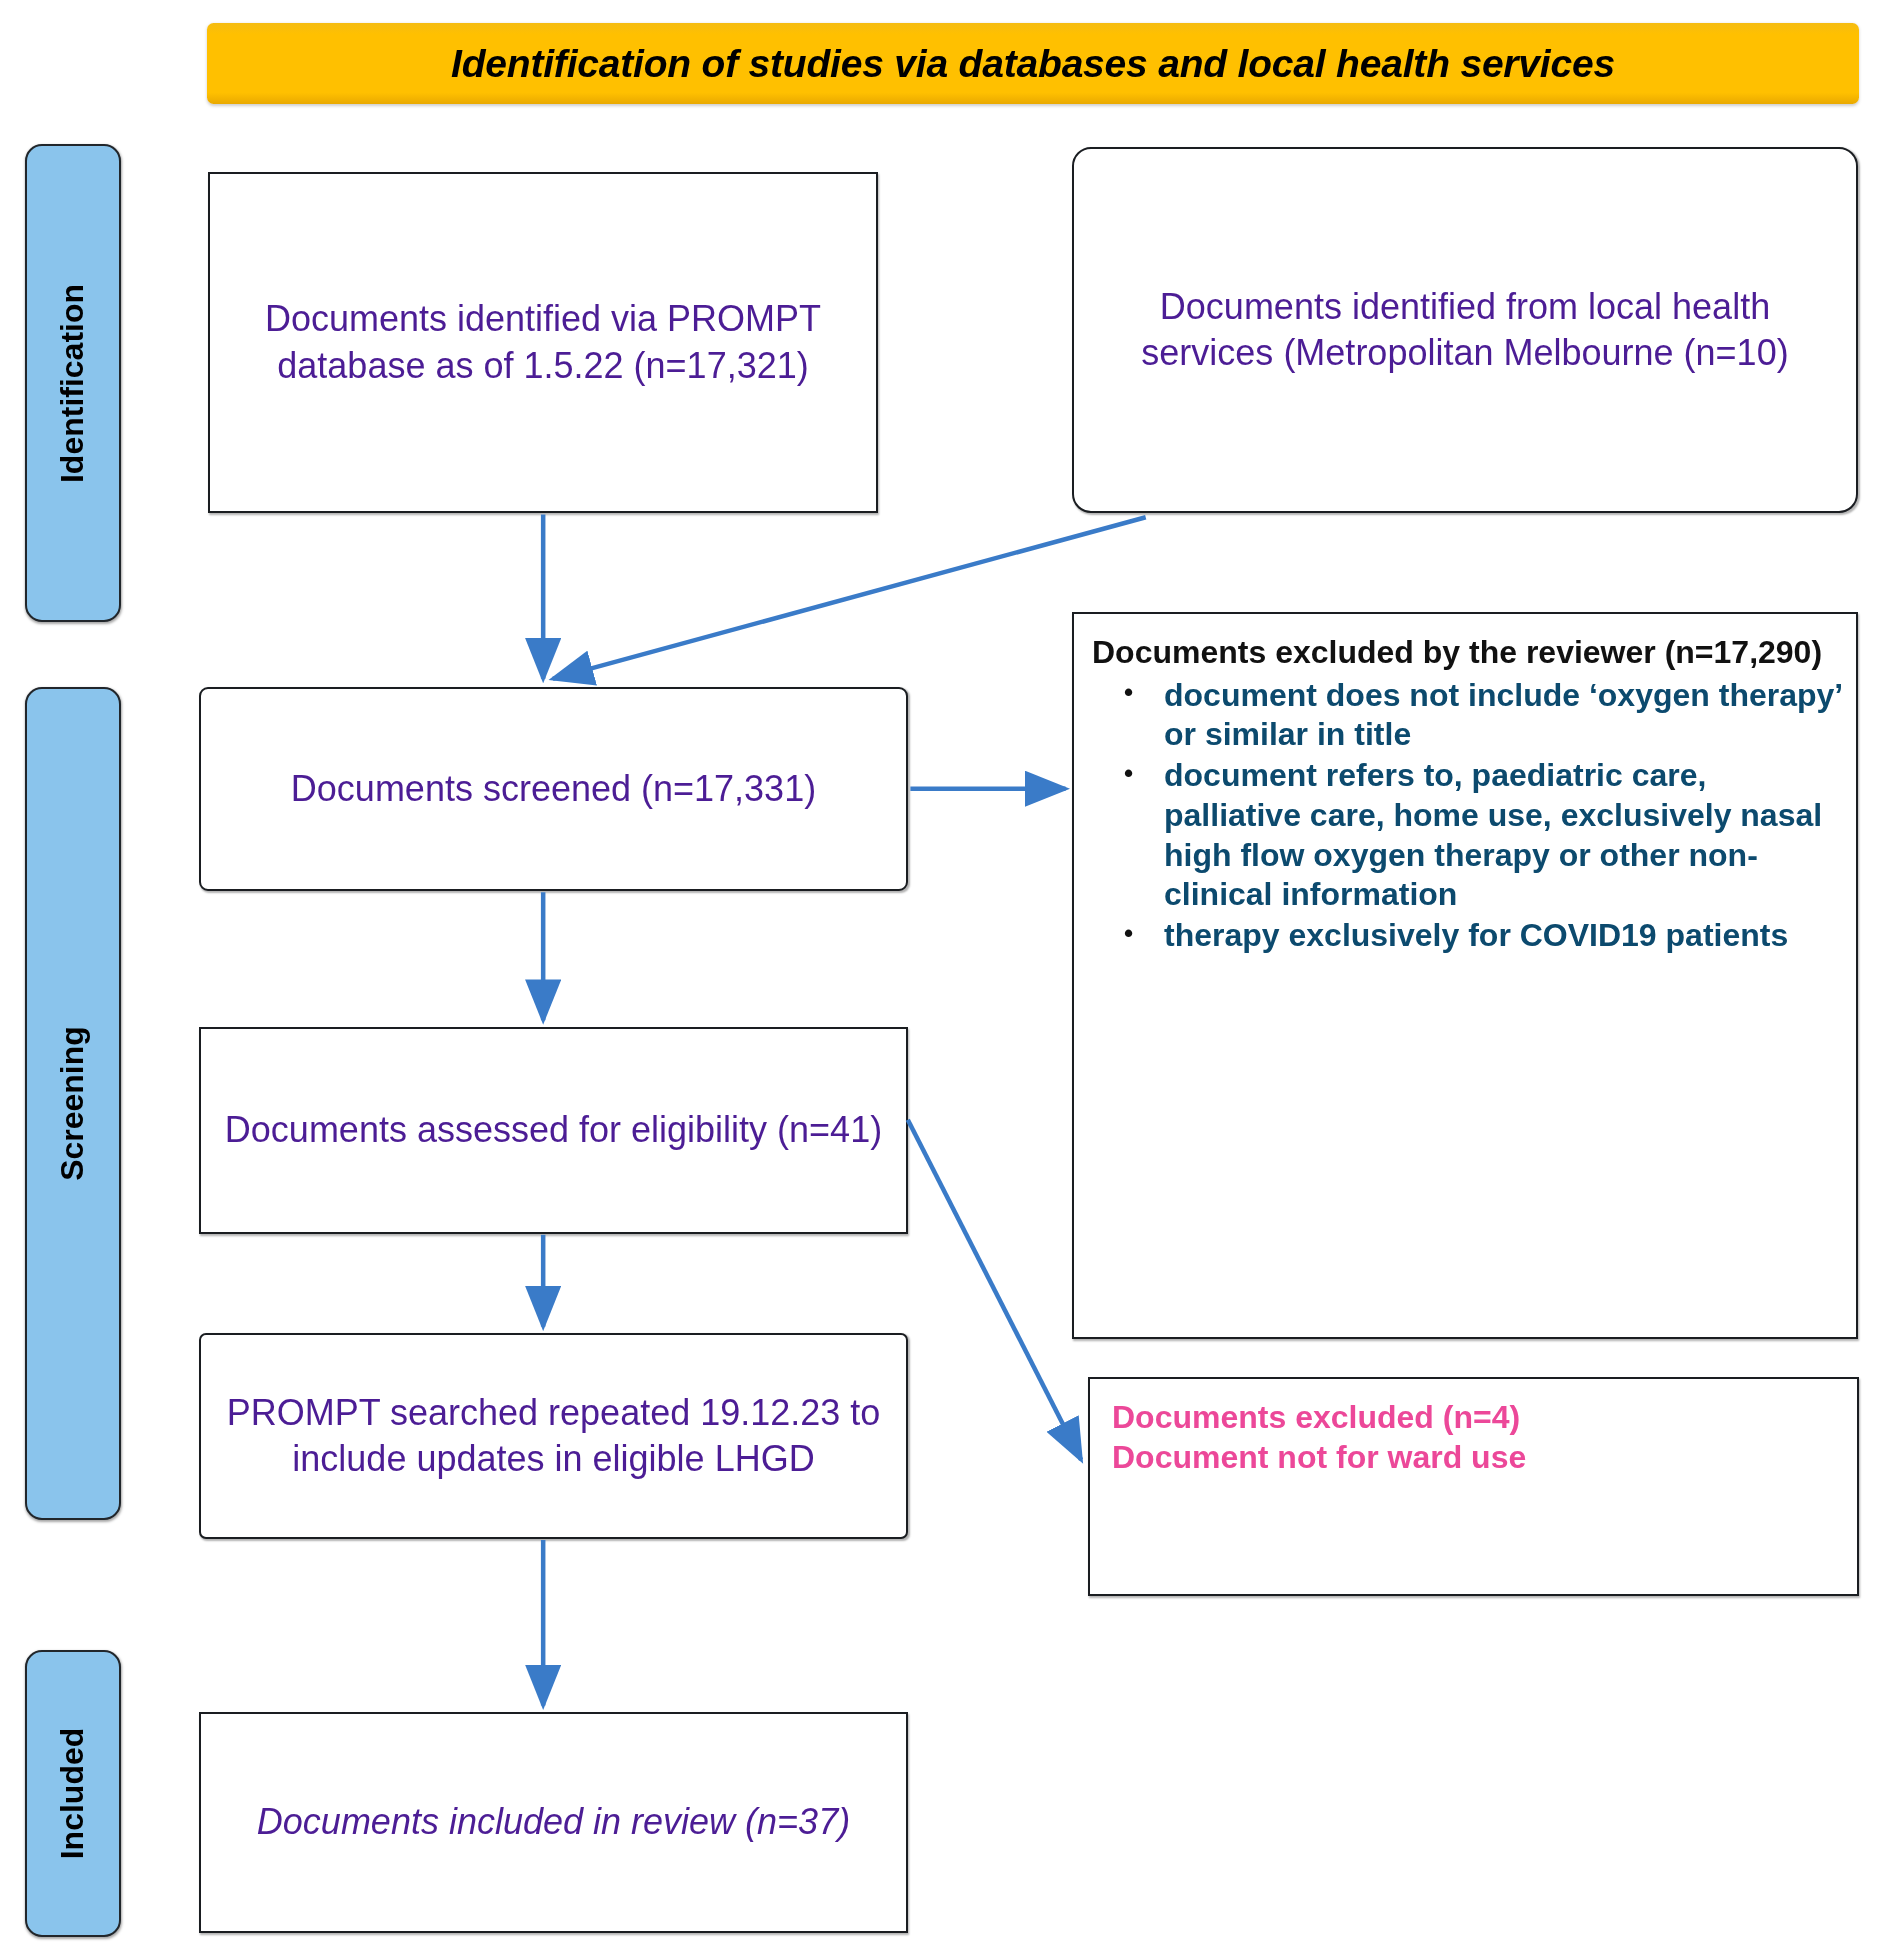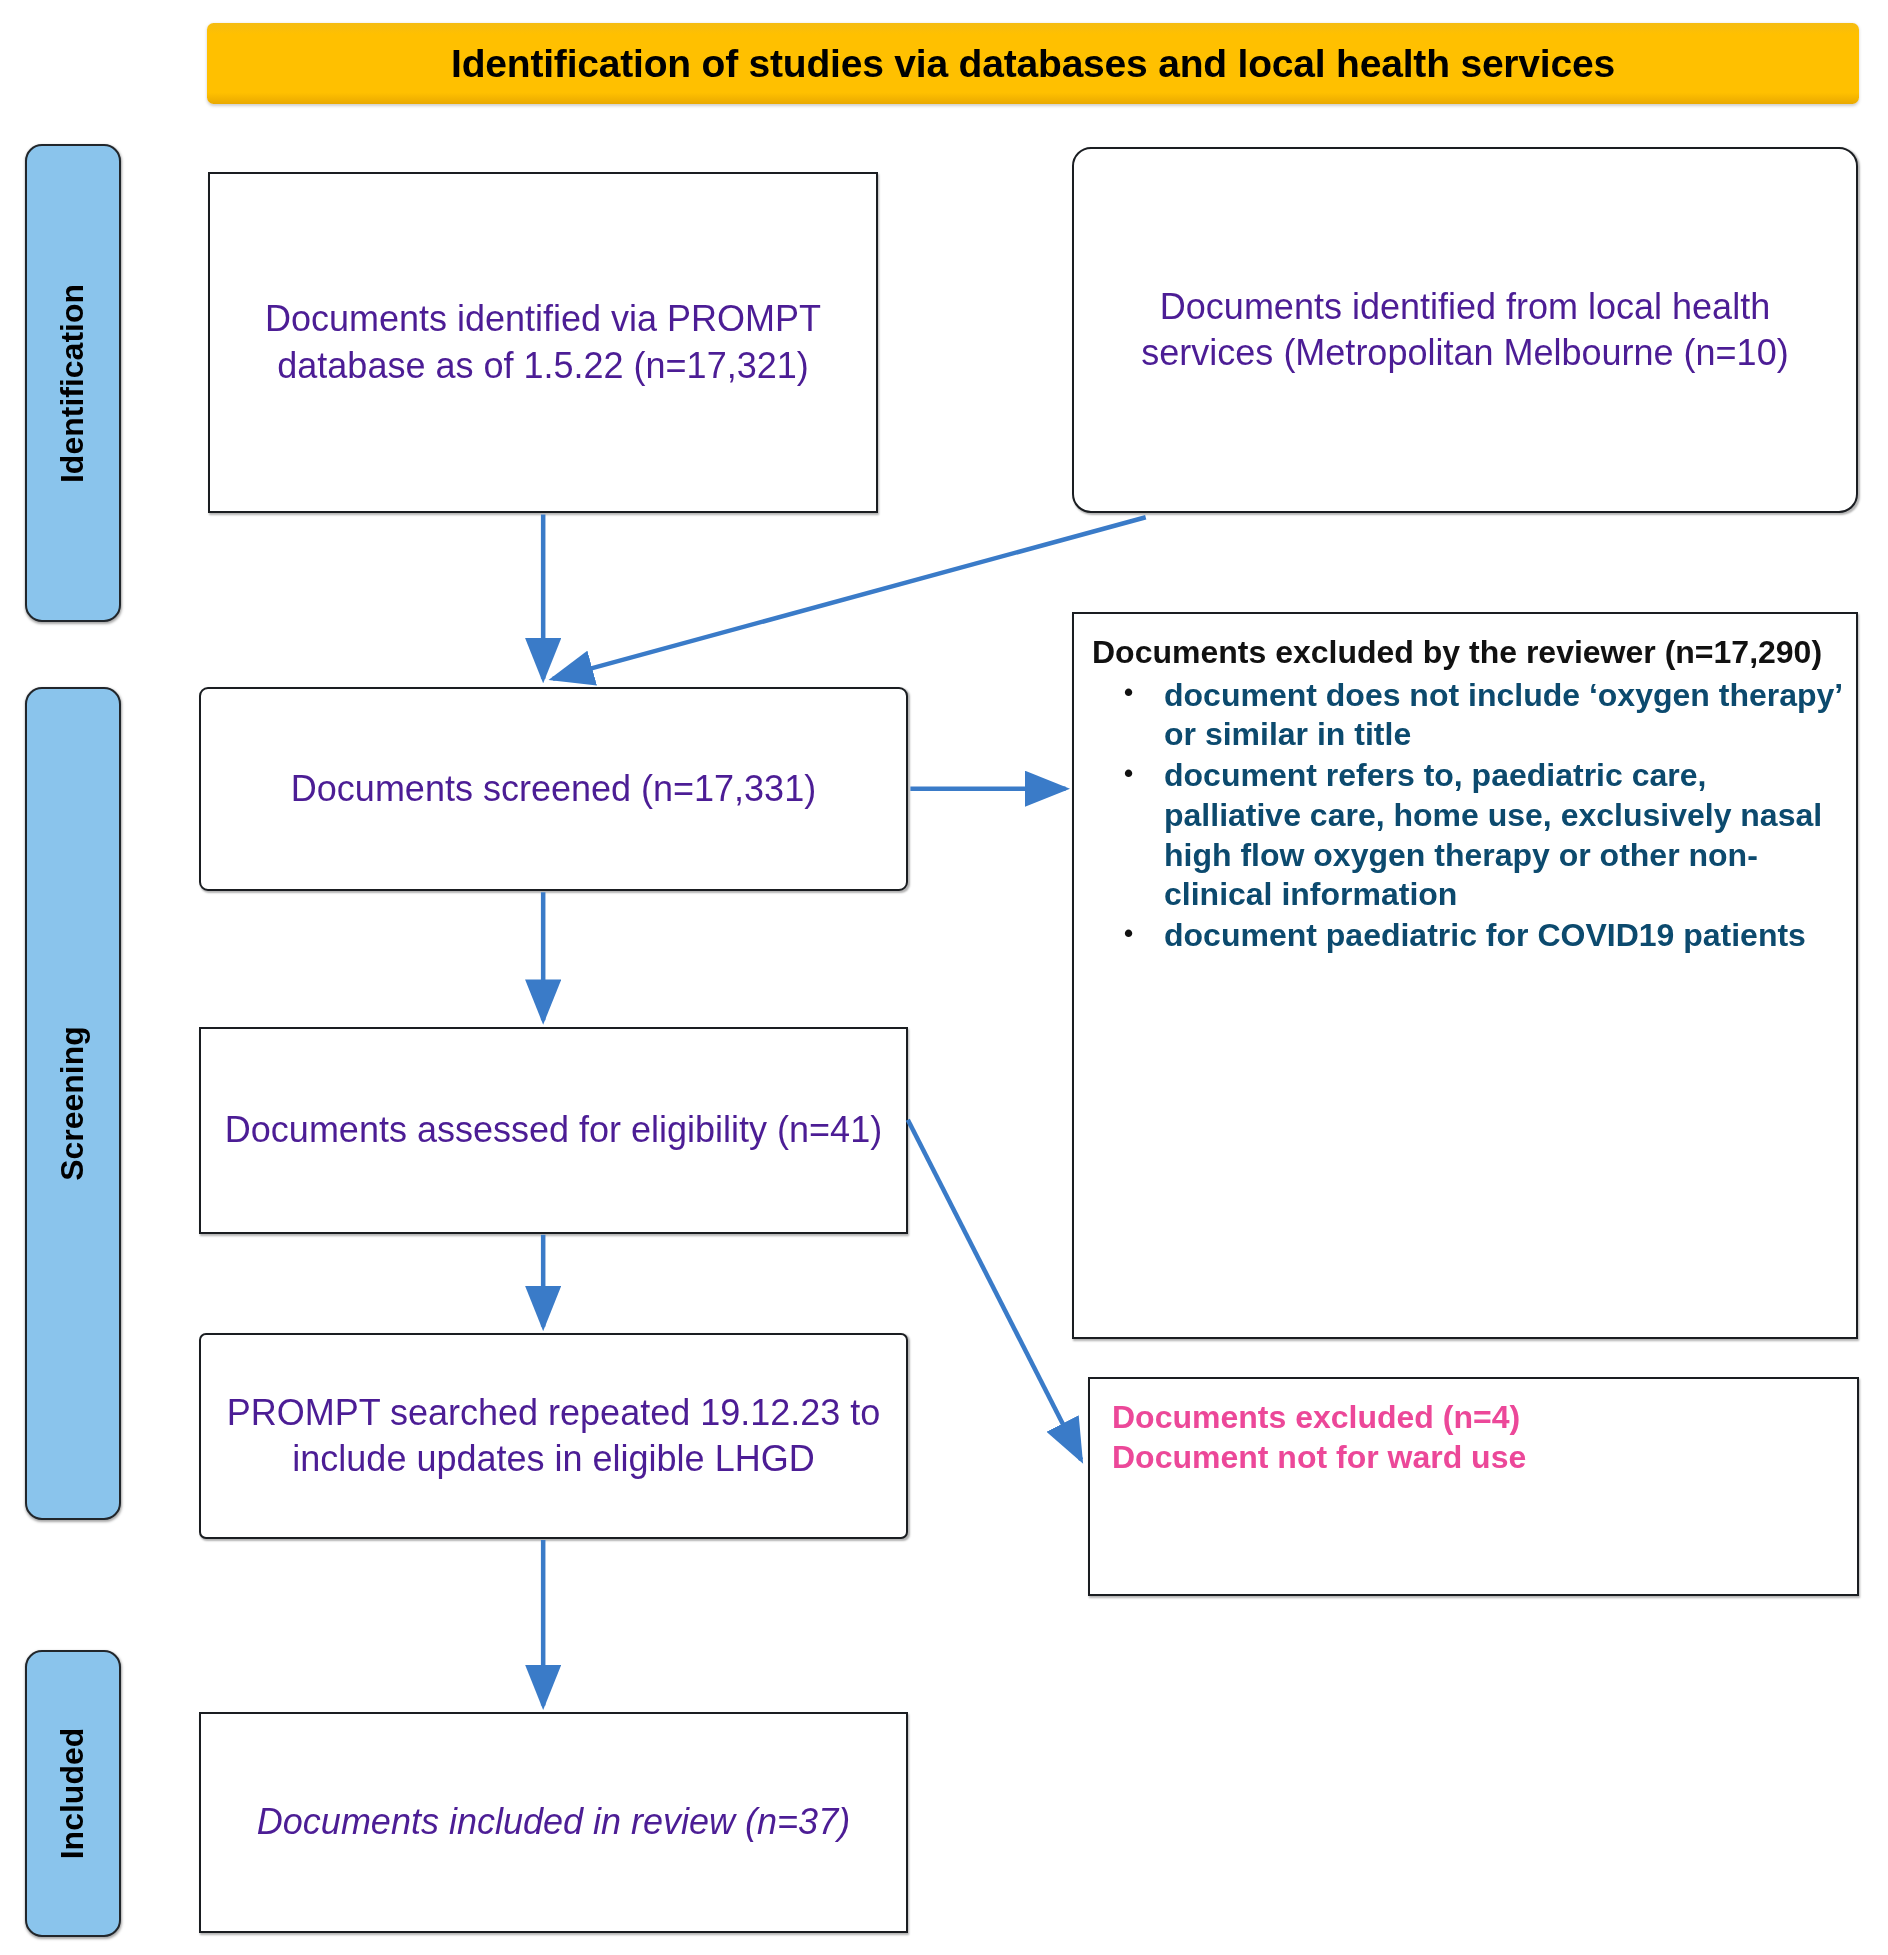--- a/index.html
+++ b/index.html
@@ -32,20 +32,21 @@
     align-items: center;
     justify-content: center;
     box-sizing: border-box;
   }
   .title-banner span {
     font-size: 39px;
     font-weight: bold;
     color: #000000;
     letter-spacing: -0.2px;
     text-align: center;
+    font-style: italic;
   }
 
   
   .stage {
     position: absolute;
     background: #8AC4EC;
     border: 2.6px solid #21262b;
     border-radius: 17px;
     display: flex;
     align-items: center;
@@ -181,21 +182,21 @@
   <div class="fbox" id="box-included">
     <div class="txt">Documents included in review (n=37)</div>
   </div>
 
   <div class="fbox left-align" id="box-excluded-rv">
     <div style="width:100%;">
       <div class="exc-head">Documents excluded by the reviewer (n=17,290)</div>
       <ul>
         <li>document does not include ‘oxygen therapy’ or similar in title</li>
         <li>document refers to, paediatric care, palliative care, home use, exclusively nasal high flow oxygen therapy or other non-clinical information</li>
-        <li>document paediatric for COVID19 patients</li>
+        <li>therapy exclusively for COVID19 patients</li>
       </ul>
     </div>
   </div>
 
   <div class="fbox left-align" id="box-excluded-4">
     <div class="txt2" style="white-space:pre-line;">Documents excluded (n=4)
 Document not for ward use</div>
   </div>
 
   <svg id="arrows" viewBox="0 0 2920 3024">

